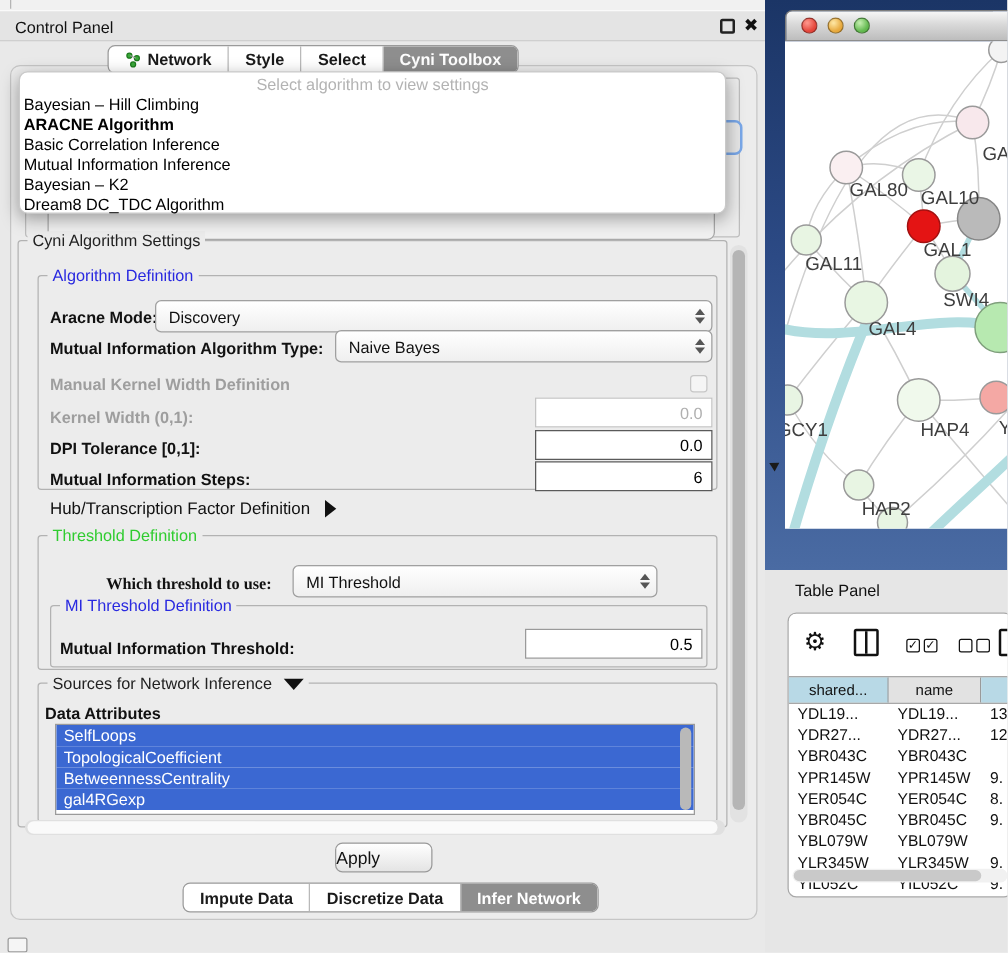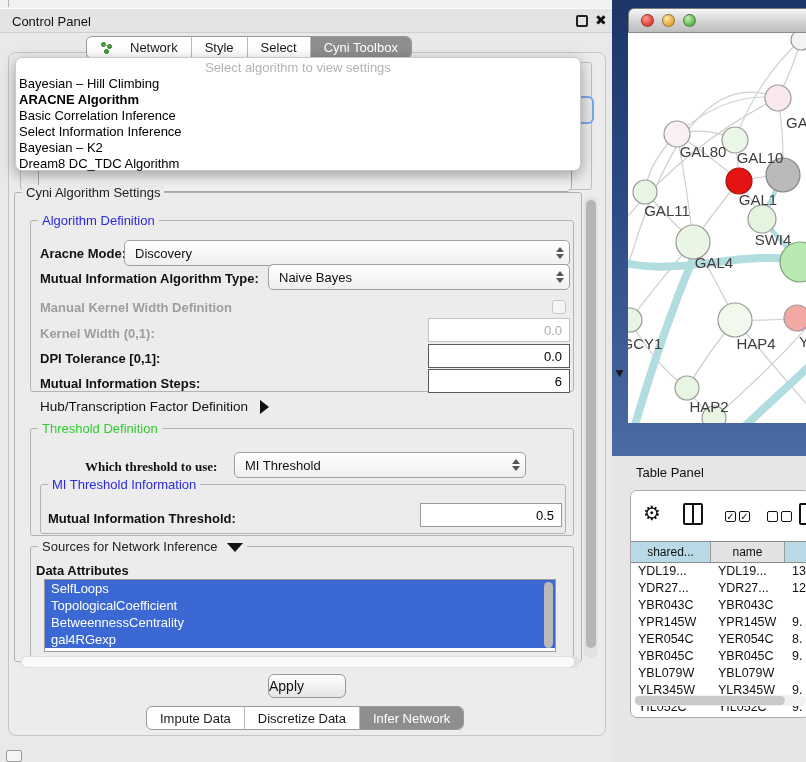--- a/index.html
+++ b/index.html
@@ -12,21 +12,21 @@
   .top-strip { position:absolute; left:0; top:0; width:612px; height:8px; background:#f1f1f1; }
   .notch { position:absolute; left:8px; top:0; width:1px; height:7px; background:#b5b5b5; }
   .titlebar { position:absolute; left:0; top:8px; width:612px; height:25px; background:#e4e4e4;
               border-top:1px solid #fafafa; border-bottom:1px solid #cfcfcf; }
   .titlebar .t { position:absolute; left:12px; top:5px; font-size:13px; color:#111; }
   .float-btn { position:absolute; left:576px; top:6px; width:12px; height:12px; border:2px solid #222; border-radius:2px; background:transparent; }
   .close-btn { position:absolute; left:595px; top:3px; font-size:14px; font-weight:bold; color:#111; }
 
   
   .seg { position:absolute; display:flex; border:1px solid #9a9a9a; border-radius:6px; background:#fff; overflow:hidden; height:23px; }
-  .seg .s { display:flex; align-items:center; gap:17px; padding:0 13px; font-size:13px; font-weight:normal; color:#1a1a1a; border-right:1px solid #b9b9b9; white-space:nowrap; }
+  .seg .s { display:flex; align-items:center; gap:5px; padding:0 13px; font-size:13px; font-weight:bold; color:#1a1a1a; border-right:1px solid #b9b9b9; white-space:nowrap; }
   .seg .s:last-child { border-right:none; }
   .seg .s.sel { background:#8e8e8e; color:#fff; border-right-color:#8e8e8e; }
 
   .main-panel { position:absolute; left:8px; top:52px; width:598px; height:684px; background:#ececec;
                 border:1px solid #c6c6c6; border-radius:8px; }
 
   
   .ghost-group { position:absolute; left:20px; top:62px; width:572px; height:128px; border:1px solid #bdbdbd; border-radius:3px; background:#ececec; }
   .ghost-combo { position:absolute; left:38px; top:162px; width:534px; height:30px; border:1px solid #a9a9a9; border-radius:6px; background:#f1f1f1; }
   .ghost-focus { position:absolute; left:572px; top:96px; width:22px; height:28px; border:2px solid #79a7e8; border-radius:6px; background:#e6e6e6; }
@@ -163,21 +163,21 @@
 
     <div class="ghost-group"></div>
     <div class="ghost-focus"></div>
     <div class="ghost-combo"></div>
 
     <div class="popup">
       <div class="ph">Select algorithm to view settings</div>
       <div class="it">Bayesian – Hill Climbing</div>
       <div class="it bold">ARACNE Algorithm</div>
       <div class="it">Basic Correlation Inference</div>
-      <div class="it">Select Information Inference</div>
+      <div class="it">Mutual Information Inference</div>
       <div class="it">Bayesian – K2</div>
       <div class="it">Dream8 DC_TDC Algorithm</div>
     </div>
 
     <div class="fs" style="left:14px; top:192px; width:568px; height:470px;">
       <span class="chip">Cyni Algorithm Settings</span>
     </div>
     <div class="vscroll-track"></div>
     <div class="vscroll-thumb"></div>
 
@@ -219,21 +219,21 @@
     </div>
     <span class="lbl b" style="left:85px; top:459px;font-family:Liberation Serif, serif;">Which threshold to use:</span>
     <div class="combo" style="left:234px; top:452px; width:292px;">
       <span class="v">MI Threshold</span>
       <span class="arr">
           <span class="tri-up"></span>
           <span class="tri-dn"></span>
         </span>
     </div>
     <div class="fs" style="left:40px; top:484px; width:526px; height:50px;">
-      <span class="chip blue">MI Threshold Information</span>
+      <span class="chip blue">MI Threshold Definition</span>
     </div>
     <span class="lbl b" style="left:48px; top:511px;">Mutual Information Threshold:</span>
     <div class="field" style="left:420px; top:503px; width:142px; border-color:#9a9a9a;">0.5</div>
 
     <div class="fs" style="left:30px; top:546px; width:544px; height:112px;">
       <span class="chip">
         <span>Sources for Network Inference</span>
         <span class="arrow-down"></span>
       </span>
     </div>

